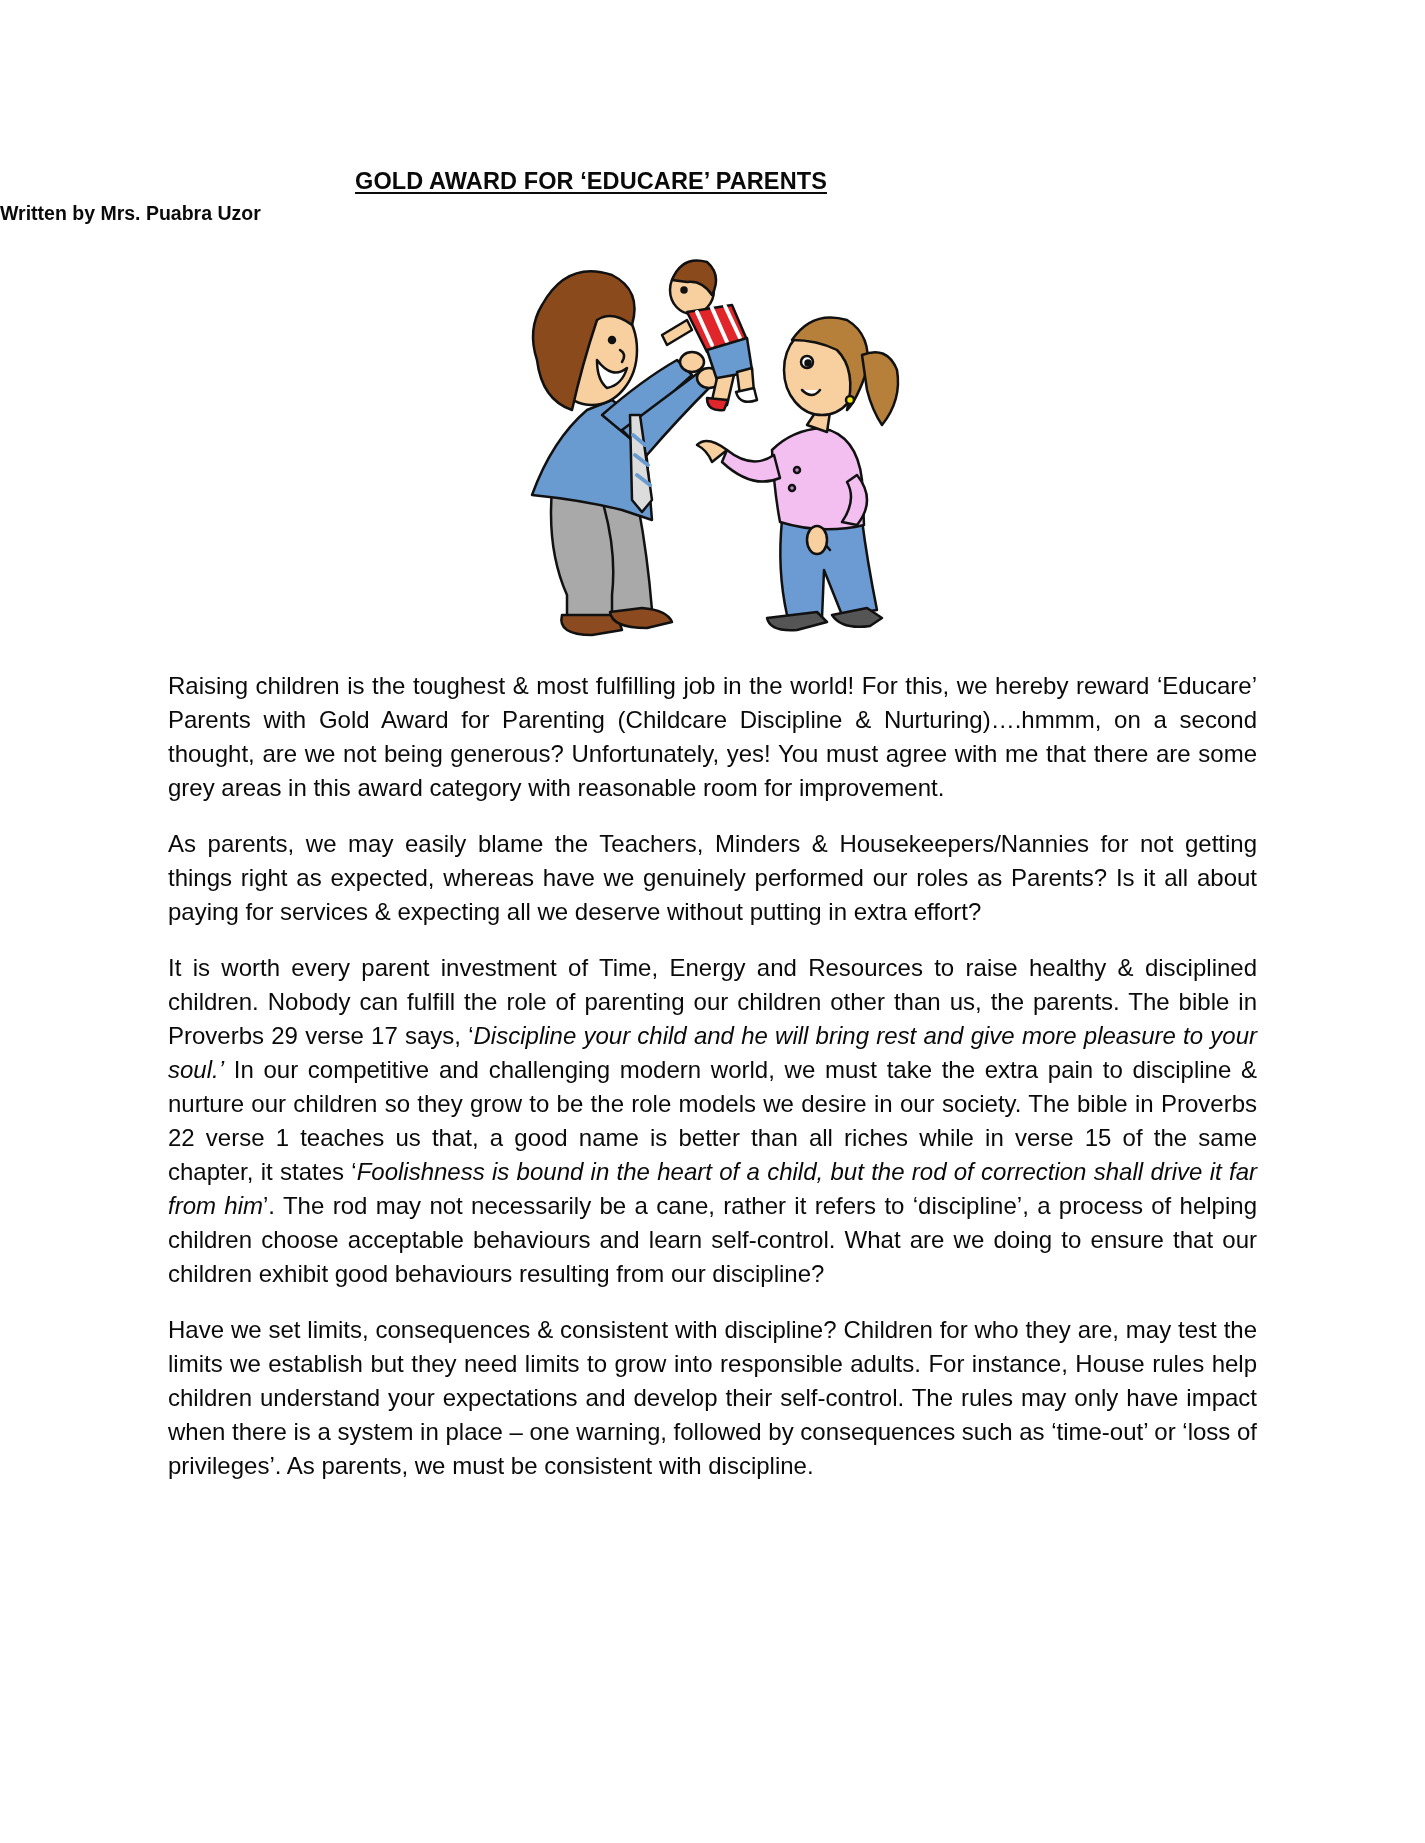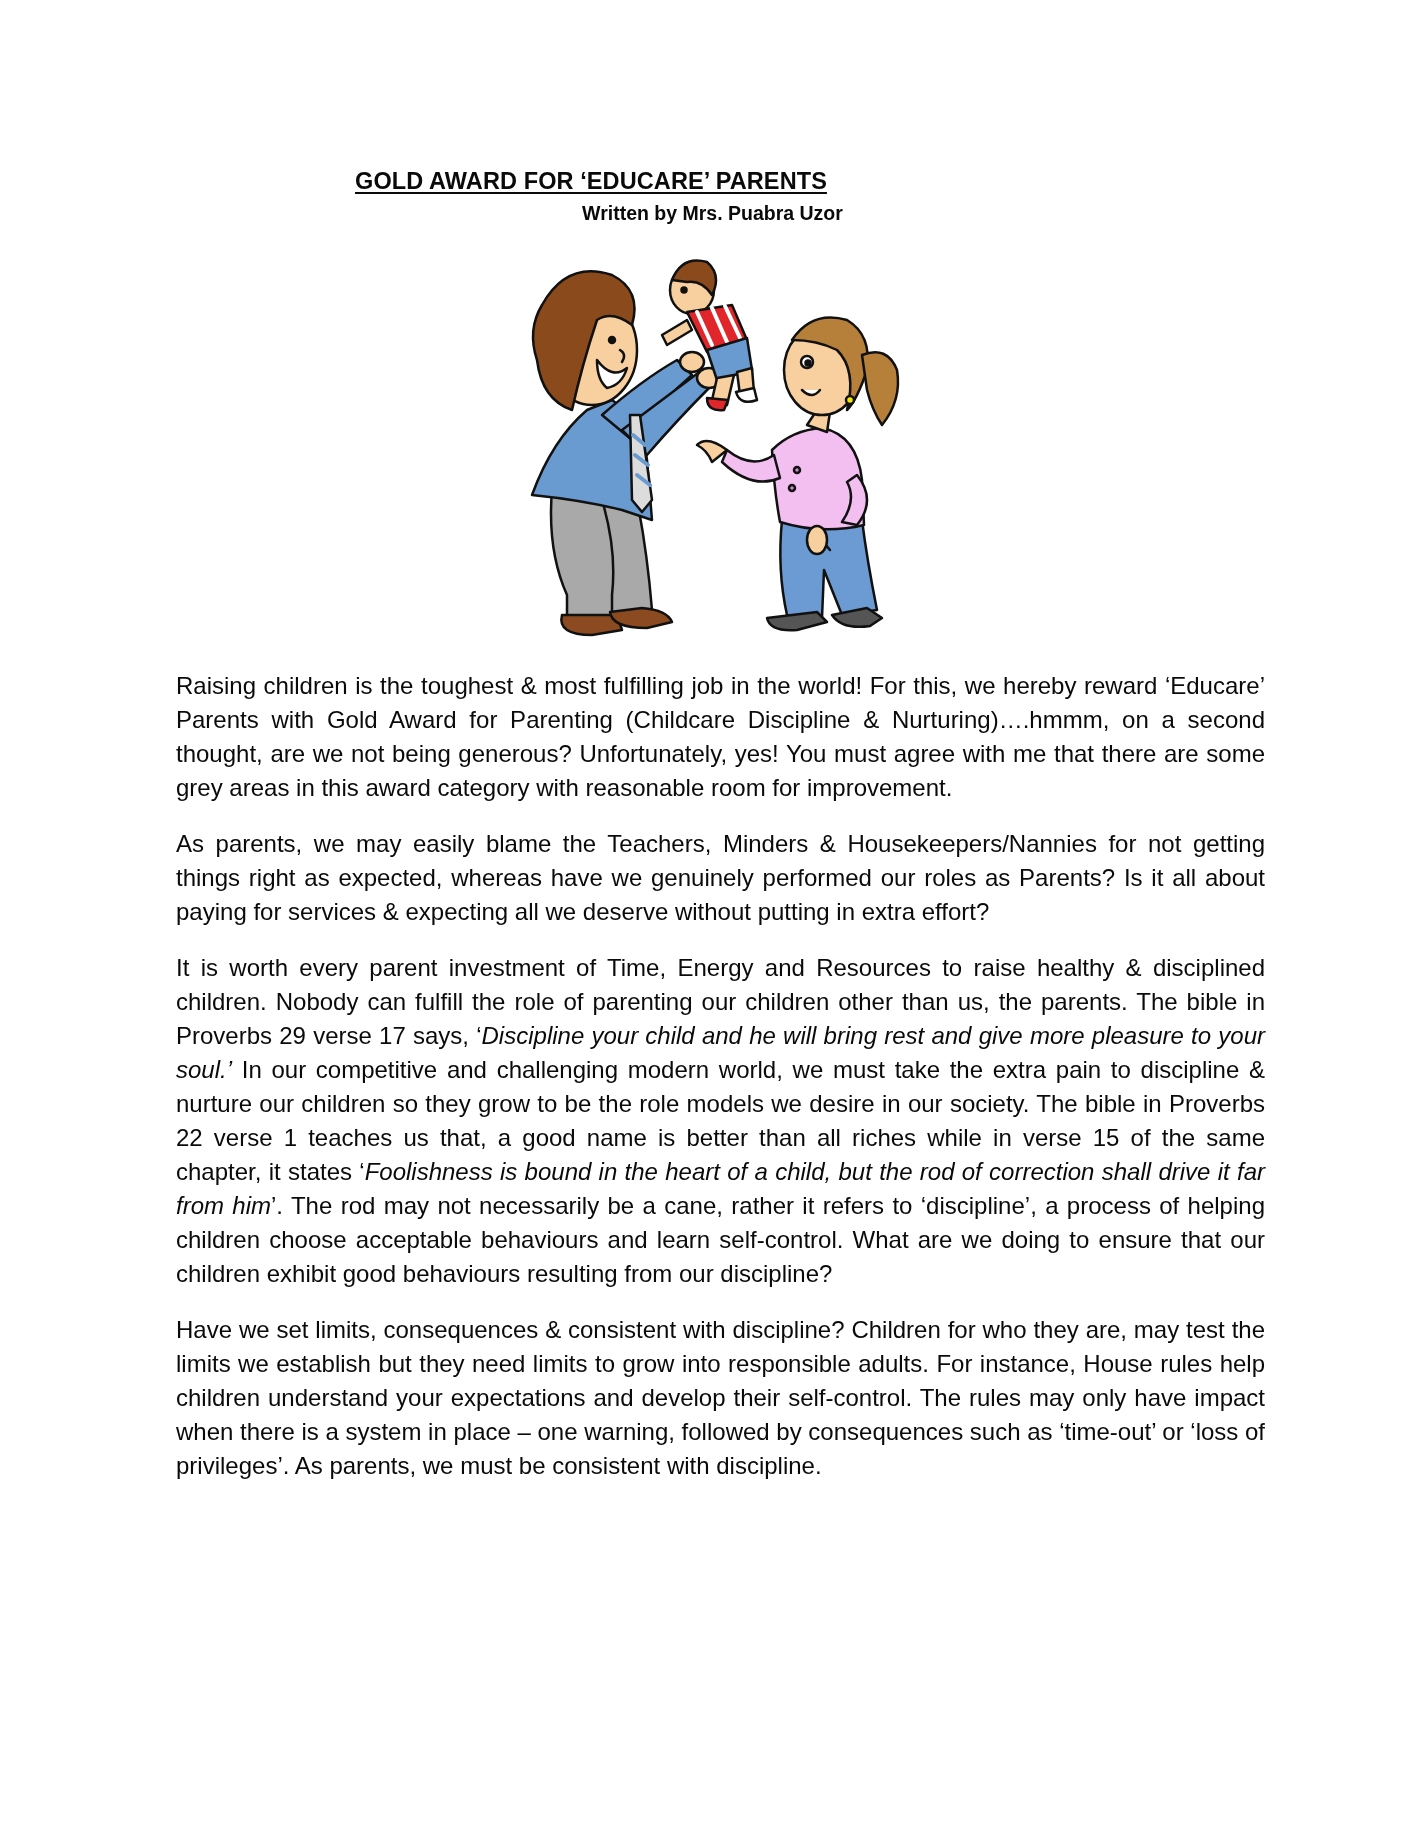--- a/index.html
+++ b/index.html
@@ -1,20 +1,20 @@
 <!DOCTYPE html>
 <html><head>
 <meta charset="utf-8">
 <style>
   html, body { margin: 0; padding: 0; background: #ffffff; }
   body { width: 1425px; height: 1843px; position: relative; overflow: hidden; color: #0a0a0a; font-family: "Liberation Sans", sans-serif; }
   .title { position: absolute; left: 0; width: 1182px; top: 168px; text-align: center; font-weight: bold; font-size: 23.5px; text-decoration: underline; text-underline-offset: 3px; text-decoration-thickness: 2px; letter-spacing: 0.1px; }
-  .subtitle { position: absolute; left: 0; width: 1425px; top: 202px; text-align: center; font-weight: bold; font-size: 19.5px; }
+  .subtitle { position: absolute; left: 0; width: 1425px; top: 202px; font-weight: bold; font-size: 19.5px; }
   .illustration { position: absolute; left: 512px; top: 250px; width: 400px; height: 395px; }
-  .body-text { position: absolute; left: 168px; top: 669px; width: 1089px; font-size: 24px; line-height: 34px; margin-left: 8px; }
+  .body-text { position: absolute; left: 168px; top: 669px; width: 1089px; font-size: 24px; line-height: 34px; }
   .body-text p { margin: 0 0 22px 0; text-align: justify; }
   .body-text em { font-style: italic; }
 </style>
 </head>
 <body>
 
 <div>
   <div class="title">GOLD AWARD FOR ‘EDUCARE’ PARENTS</div>
   <div class="subtitle">Written by Mrs. Puabra Uzor</div>
 

